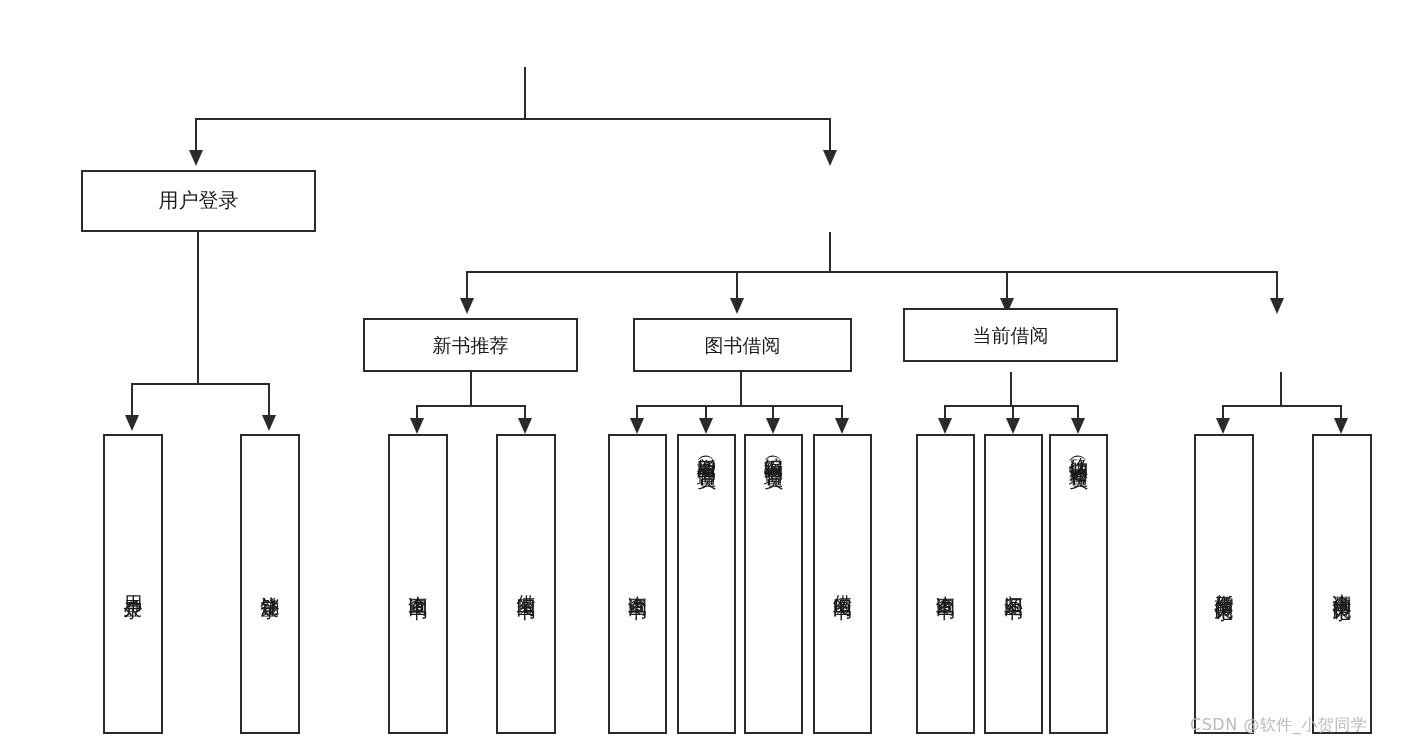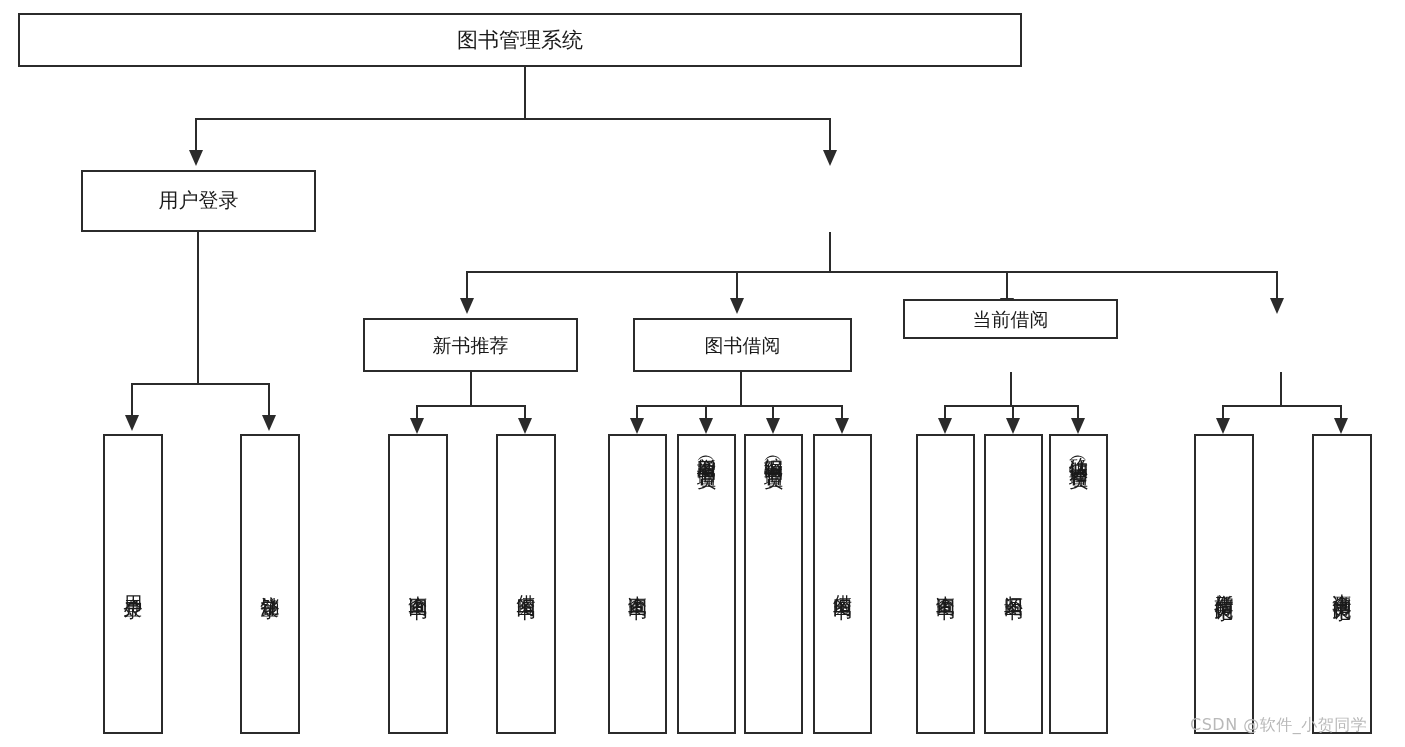--- a/index.html
+++ b/index.html
@@ -72,23 +72,20 @@
     letter-spacing:0.5px;
     white-space:nowrap;
     pointer-events:none;
   }
 </style>
 </head>
 <body>
 
 <div id="canvas">
 
-  <div class="node root" style="left:18px;top:13px;width:1004px;height:54px;">
-    <span>图书管理系统</span>
-  </div>
 
   <div class="edge v" style="left:524px;top:67px;width:2px;height:52px;"></div>
 
   <div class="edge h" style="left:195px;top:118px;width:636px;height:2px;"></div>
 
   <div class="edge v" style="left:195px;top:118px;width:2px;height:32px;"></div>
   <div class="arrow" style="left:189px;top:150px;"></div>
   <div class="edge v" style="left:829px;top:118px;width:2px;height:32px;"></div>
   <div class="arrow" style="left:823px;top:150px;"></div>
 
@@ -117,21 +114,21 @@
 
   <div class="edge v" style="left:1276px;top:271px;width:2px;height:27px;"></div>
   <div class="arrow" style="left:1270px;top:298px;"></div>
 
   <div class="node lvl2" style="left:363px;top:318px;width:215px;height:54px;">
     <span>新书推荐</span>
   </div>
   <div class="node lvl2" style="left:633px;top:318px;width:219px;height:54px;justify-content:center;">
     <span>图书借阅</span>
   </div>
-  <div class="node lvl2" style="left:903px;top:299px;width:215px;height:40px;">
+  <div class="node lvl2" style="left:903px;top:308px;width:215px;height:54px;">
     <span>当前借阅</span>
   </div>
 
   <div class="edge v" style="left:470px;top:372px;width:2px;height:34px;"></div>
   <div class="edge h" style="left:416px;top:405px;width:110px;height:2px;"></div>
   <div class="edge v" style="left:416px;top:405px;width:2px;height:14px;"></div>
   <div class="arrow" style="left:410px;top:418px;"></div>
   <div class="edge v" style="left:524px;top:405px;width:2px;height:14px;"></div>
   <div class="arrow" style="left:518px;top:418px;"></div>
 

